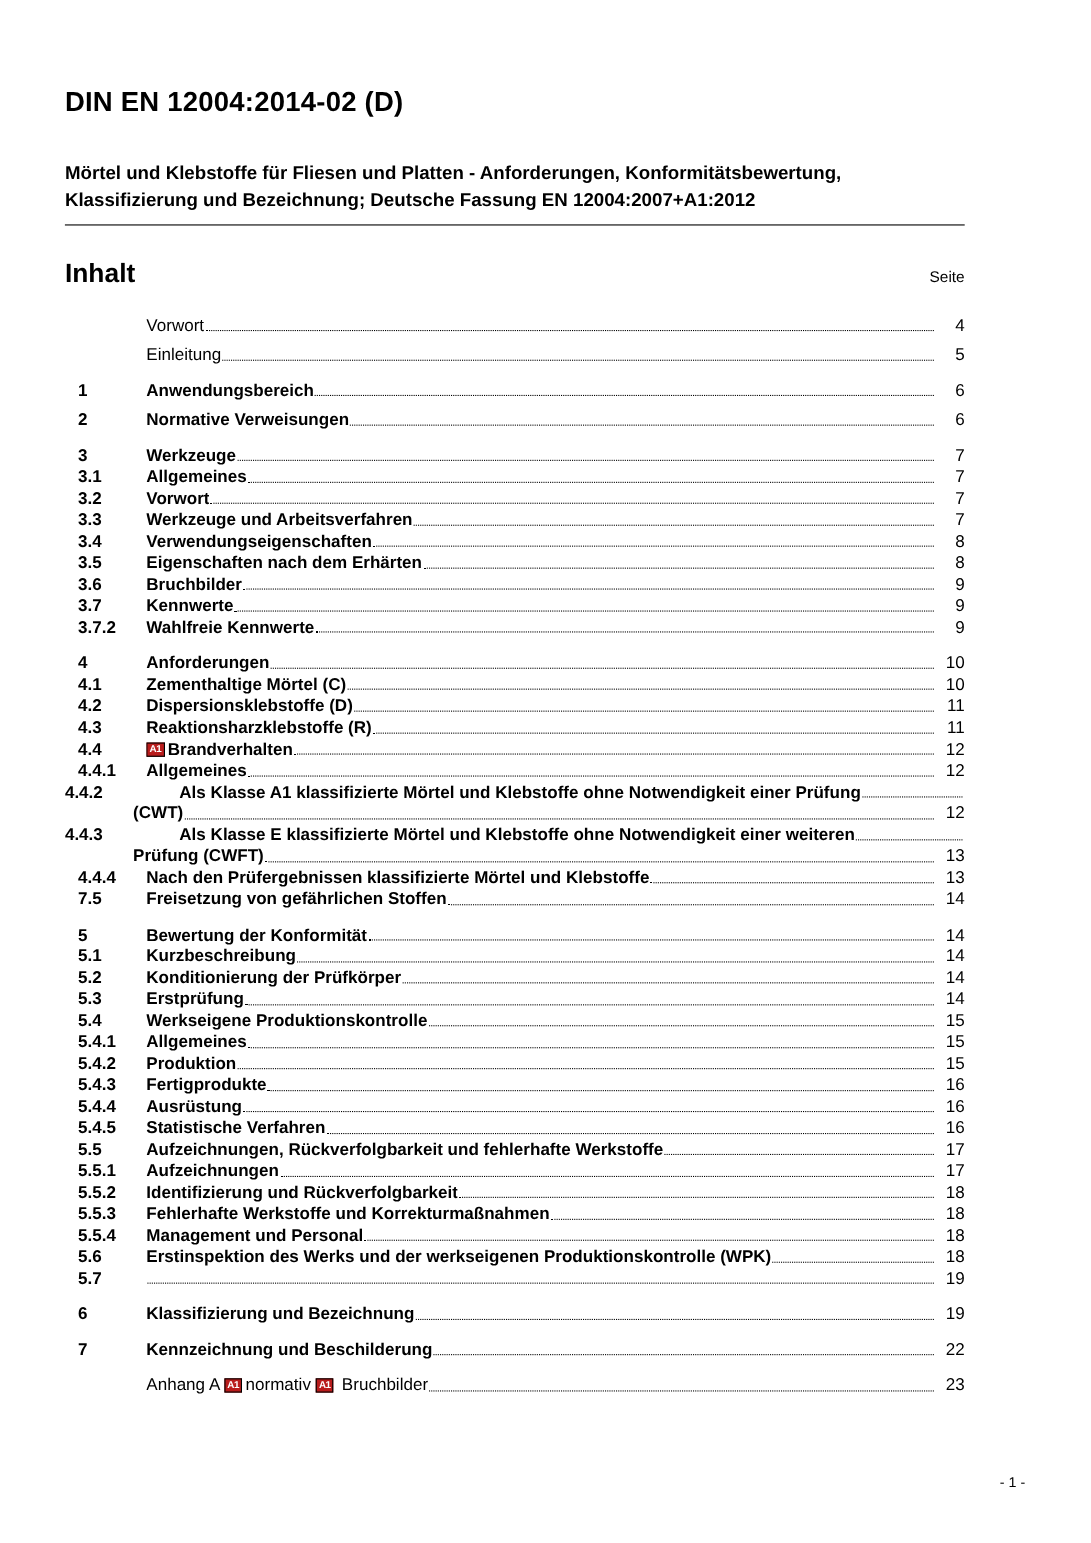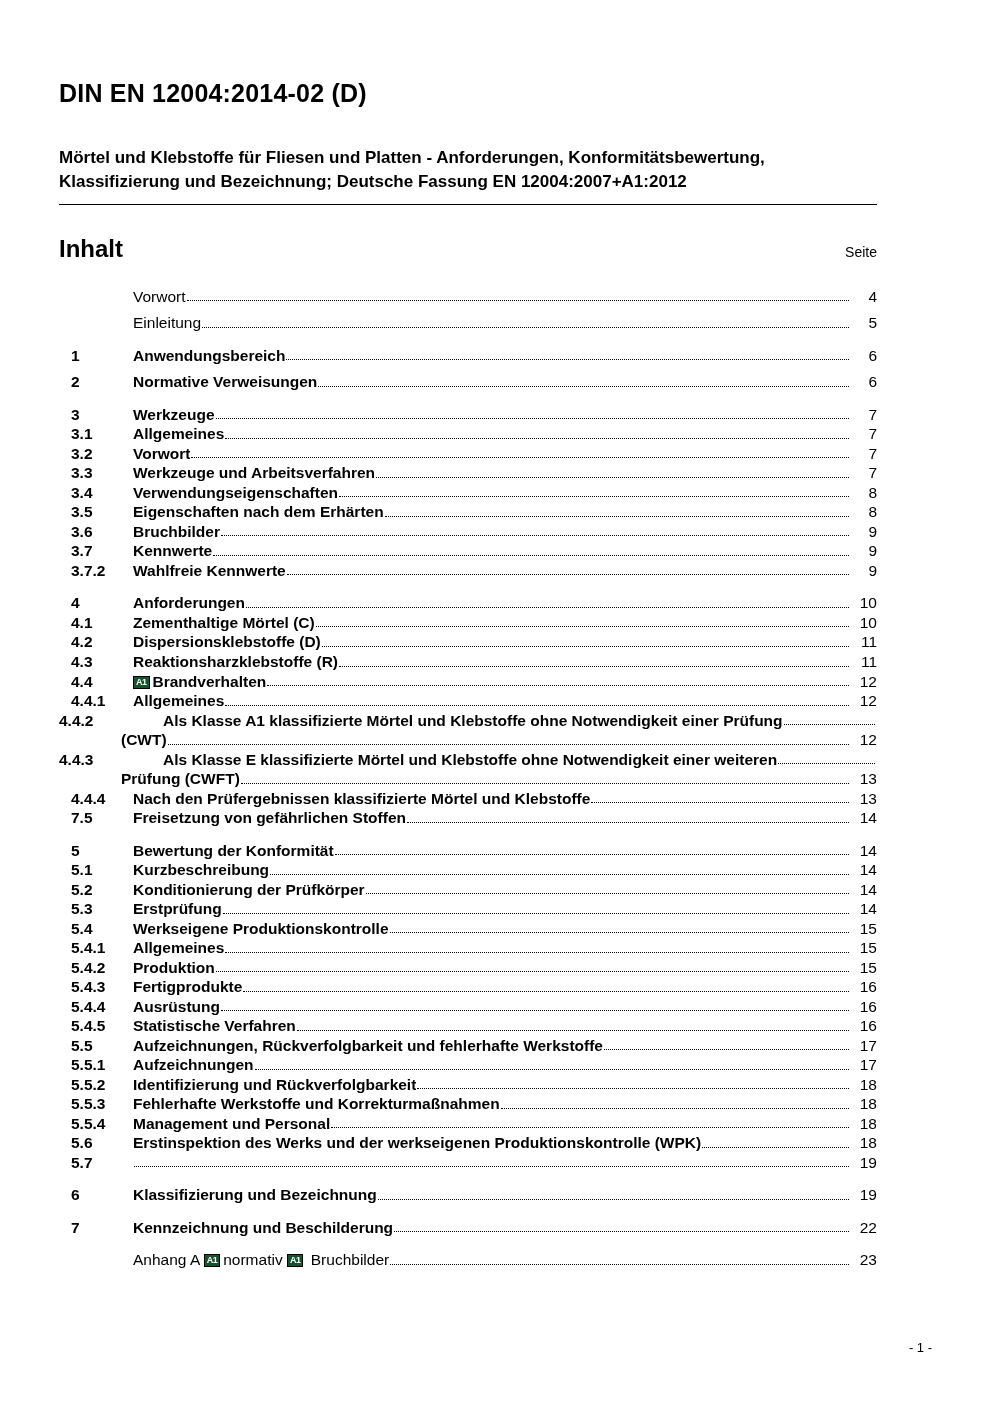--- a/index.html
+++ b/index.html
@@ -123,21 +123,21 @@
   .toc-row.multiline .line1 .txt {
     white-space: normal;
     margin-left: 42px;
   }
   .bold {
     font-weight: bold;
   }
   .amd {
     display: inline-block;
     border: 1px solid #000;
-    background: #14532d;
+    background: #b91c1c;
     color: #fff;
     font-size: 9px;
     font-weight: bold;
     line-height: 11px;
     padding: 0 2px;
     vertical-align: 2px;
     margin: 0 3px 0 0;
     letter-spacing: -0.5px;
     font-family: "Liberation Sans", sans-serif;
   }

